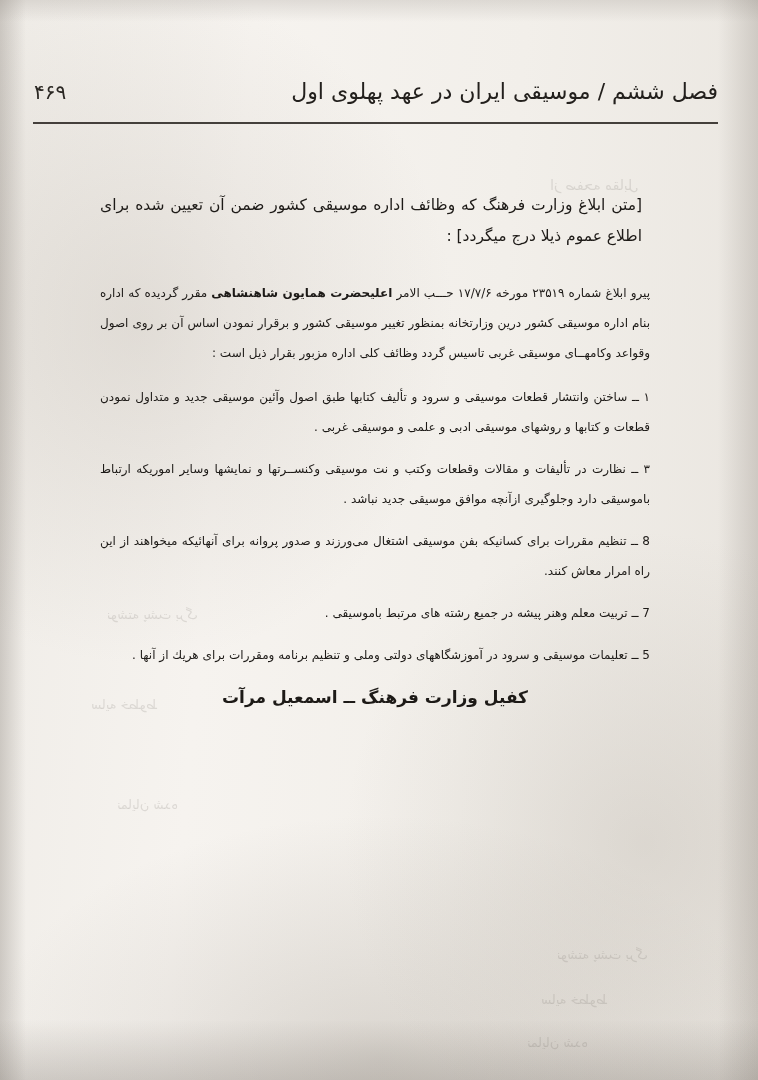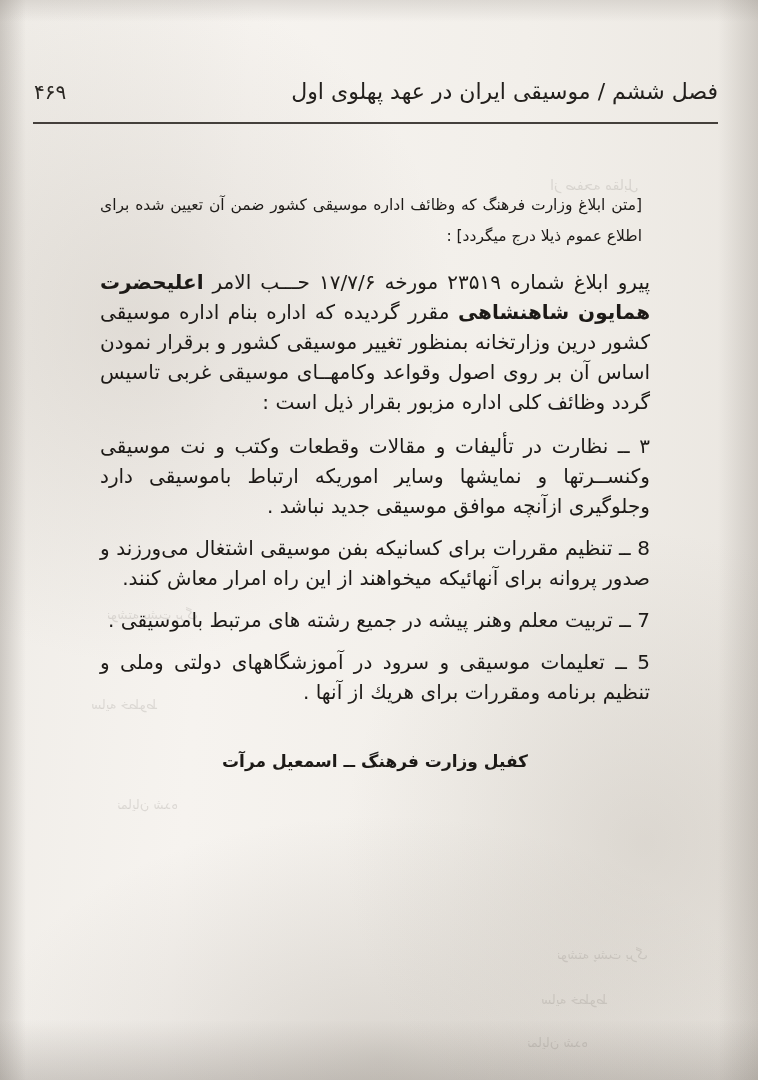--- a/index.html
+++ b/index.html
@@ -112,47 +112,47 @@
   
   .body {
     position: absolute;
     top: 190px;
     left: 100px;
     right: 108px;
     color: #1d1a17;
   }
   p {
     margin: 0 0 14px 0;
-    font-size: 20px;
+    font-size: 12px;
     line-height: 30px;
     text-align: justify;
     text-justify: inter-word;
   }
   .intro {
-    margin-bottom: 15px;
+    margin-bottom: 26px;
     font-size: 15.5px;
     line-height: 31px;
     padding-right: 8px;
   }
   .addressee {
     font-weight: bold;
     font-size: 17.5px;
     margin: 24px 0 10px 0;
     text-align: center;
     letter-spacing: 0.2px;
   }
   .lead {
     margin-bottom: 14px;
   }
   .b { font-weight: bold; }
   .items p {
     margin-bottom: 12px;
   }
   .signature {
-    margin-top: 44px;
+    margin-top: 17px;
     font-weight: bold;
     font-size: 17px;
     text-align: center;
     letter-spacing: 0.3px;
   }
 </style>
 </head>
 <body>
 
 <div class="page">
@@ -177,20 +177,21 @@
   <div class="rule"></div>
 
   <div class="body">
 
     <p class="intro">[متن ابلاغ وزارت فرهنگ که وظائف اداره موسیقی کشور ضمن آن تعیین شده برای اطلاع عموم ذیلا درج میگردد] :</p>
 
 
     <p class="lead"><span>پیرو ابلاغ شماره ۲۳۵۱۹ مورخه ۱۷/۷/۶ حـــب الامر </span><span class="b">اعلیحضرت همایون شاهنشاهی</span><span> مقرر گردیده که اداره بنام اداره موسیقی کشور درین وزارتخانه بمنظور تغییر موسیقی کشور و برقرار نمودن اساس آن بر روی اصول وقواعد وکامهــای موسیقی غربی تاسیس گردد وظائف کلی اداره مزبور بقرار ذیل است :</span></p>
 
     <div class="items">
+      <p>۱ ــ ساختن وانتشار قطعات موسیقی و سرود و تألیف کتابها طبق اصول وآئین موسیقی جدید و متداول نمودن قطعات و کتابها و روشهای موسیقی ادبی و علمی و موسیقی غربی .</p>
       <p>۳ ــ نظارت در تألیفات و مقالات وقطعات وکتب و نت موسیقی وکنســرتها و نمایشها وسایر اموریکه ارتباط باموسیقی دارد وجلوگیری ازآنچه موافق موسیقی جدید نباشد .</p>
       <p>8 ــ تنظیم مقررات برای کسانیکه بفن موسیقی اشتغال می‌ورزند و صدور پروانه برای آنهائیکه میخواهند از این راه امرار معاش کنند.</p>
       <p>7 ــ تربیت معلم وهنر پیشه در جمیع رشته های مرتبط باموسیقی .</p>
       <p>5 ــ تعلیمات موسیقی و سرود در آموزشگاههای دولتی وملی و تنظیم برنامه ومقررات برای هریك از آنها .</p>
     </div>
 
     <div class="signature">کفیل وزارت فرهنگ ــ اسمعیل مرآت</div>
 
   </div>
 </div>

